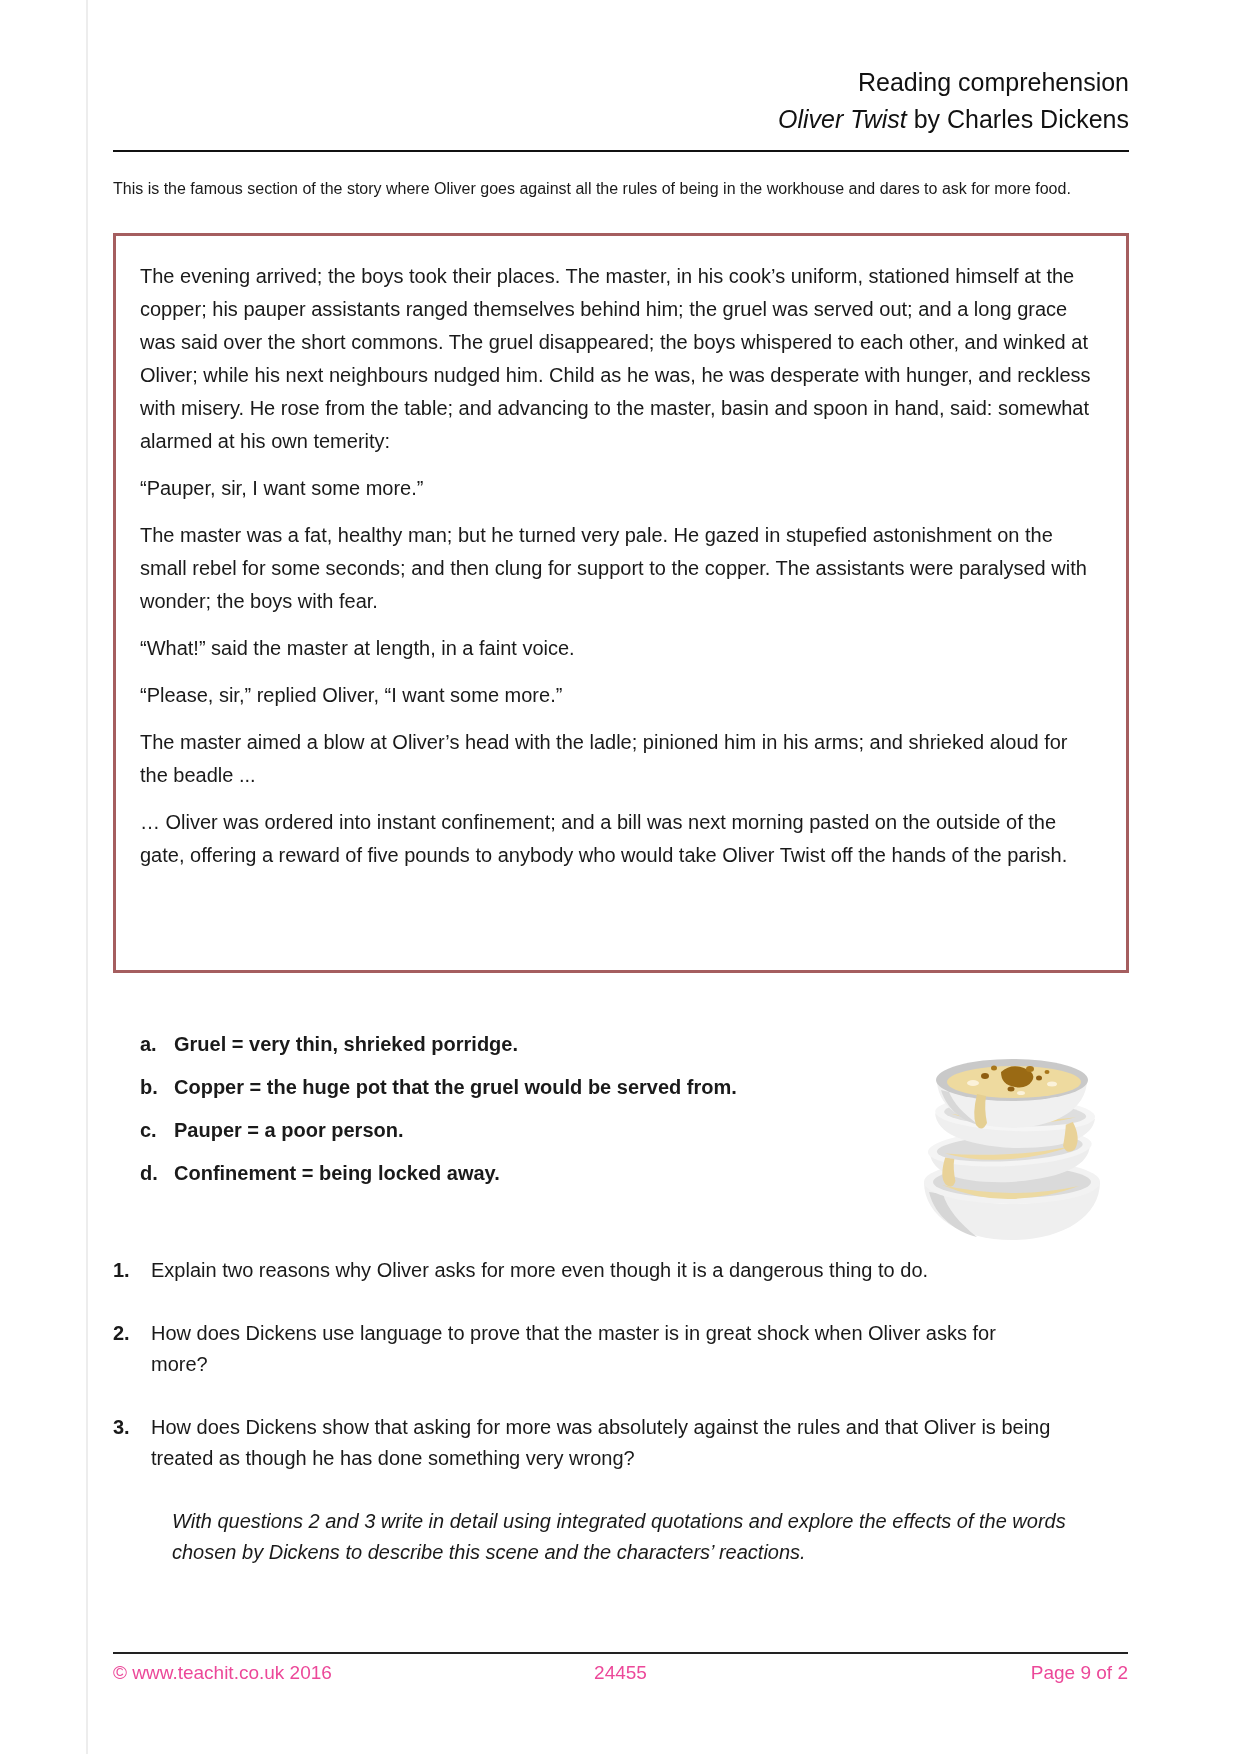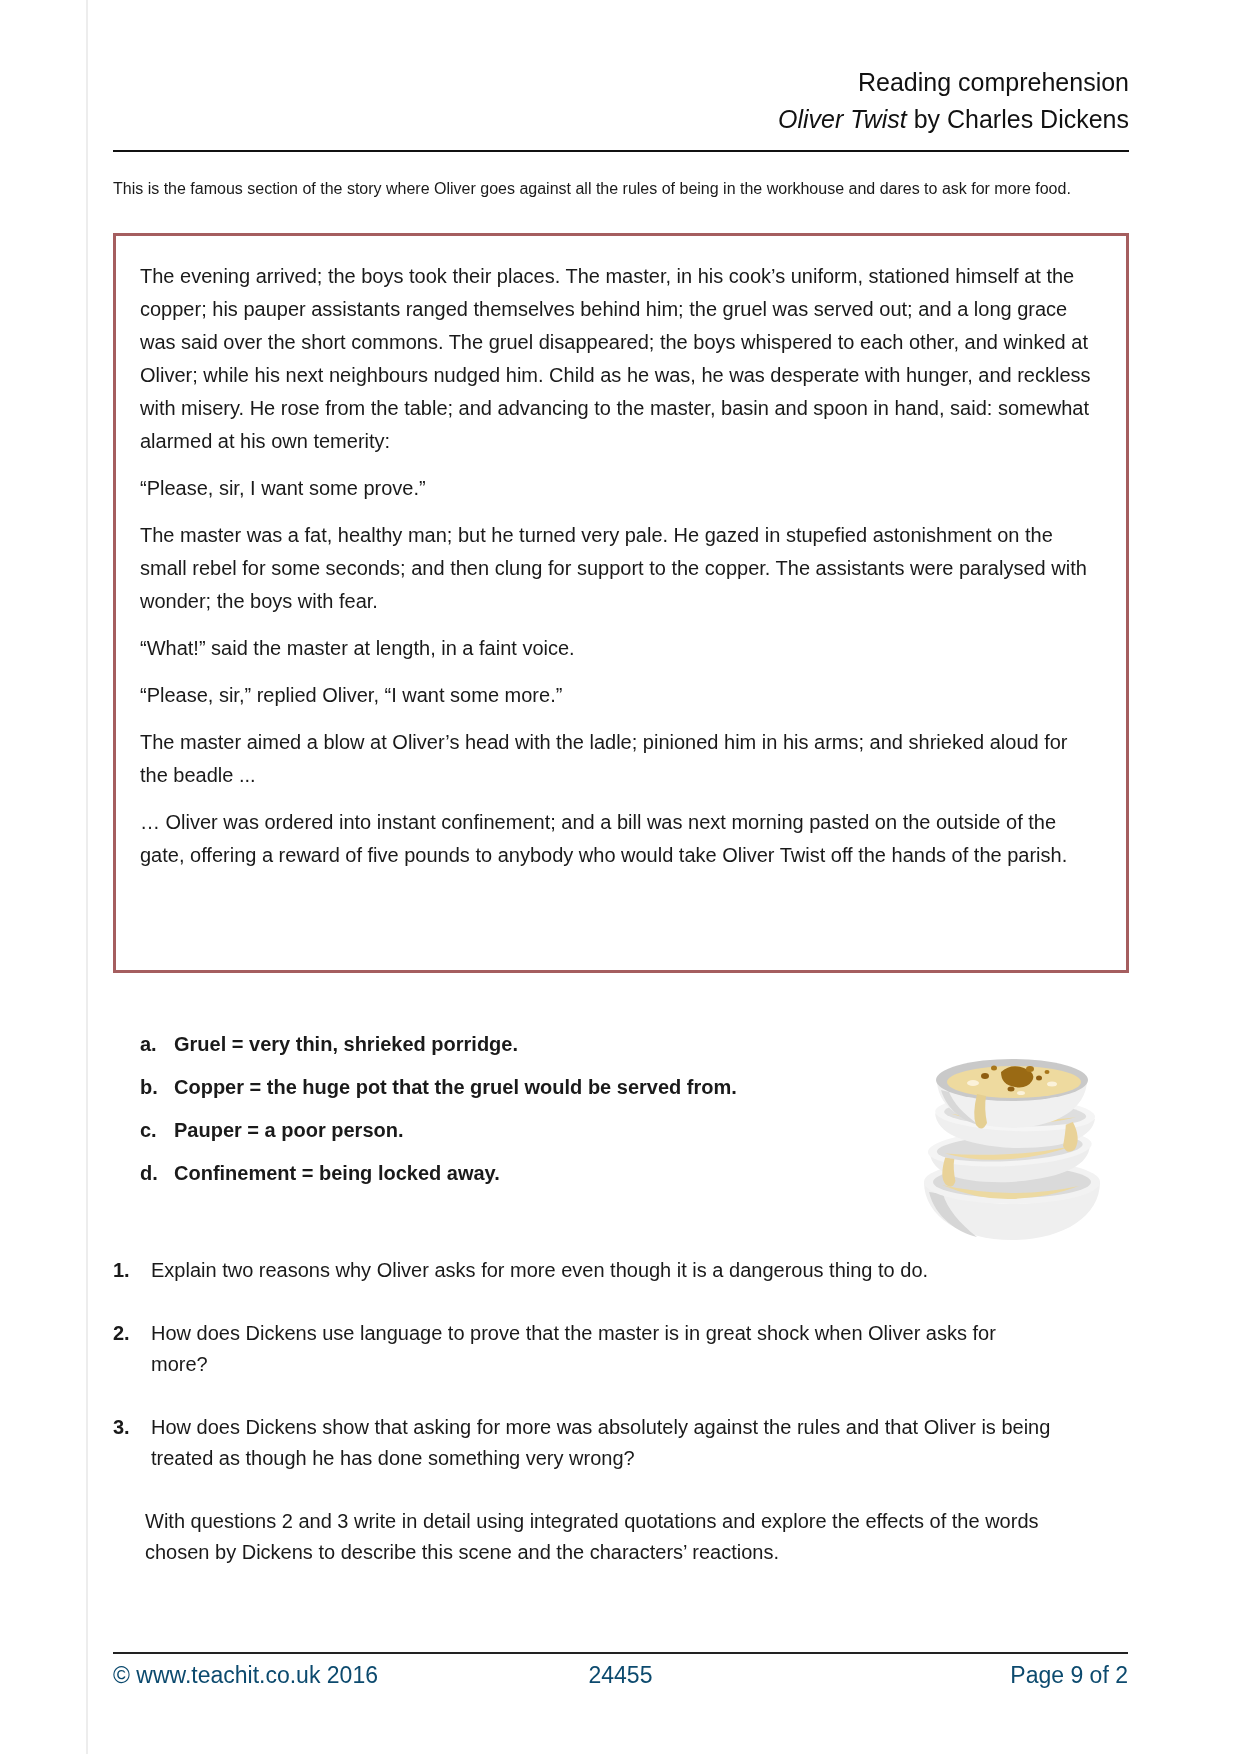--- a/index.html
+++ b/index.html
@@ -69,41 +69,42 @@
   .question {
     display: flex;
     margin-bottom: 32px;
     font-size: 20px;
     line-height: 31px;
   }
   .q-num { width: 38px; flex: none; font-weight: bold; }
   .q-text { max-width: 900px; }
   .note {
     margin-top: 28px;
-    margin-left: 32px;
+    margin-left: 59px;
     max-width: 905px;
     font-size: 20px;
     line-height: 31px;
+    font-style: italic;
   }
   .illustration {
     position: absolute;
     left: 915px; top: 1042px;
     width: 195px; height: 200px;
   }
   .footer {
     position: absolute;
     left: 113px; top: 1652px;
     width: 1015px;
   }
   .footer-rule { height: 2px; background: #222222; }
   .footer-row {
     display: flex;
     margin-top: 8px;
-    font-size: 23px;
-    color: #0c4a6e;
+    font-size: 19px;
+    color: #ec4899;
   }
   .footer-row .f-left  { flex: 1; text-align: left; }
   .footer-row .f-mid   { flex: 1; text-align: center; }
   .footer-row .f-right { flex: 1; text-align: right; }
 </style>
 </head>
 <body>
 
 <div class="page">
   <div class="scan-line"></div>
@@ -113,21 +114,21 @@
     <div class="doc-header">
       <div>Reading comprehension</div>
       <div><span class="italic">Oliver Twist</span><span> by Charles Dickens</span></div>
     </div>
     <div class="title-rule"></div>
 
     <p class="intro">This is the famous section of the story where Oliver goes against all the rules of being in the workhouse and dares to ask for more food.</p>
 
     <div class="extract-box">
       <p>The evening arrived; the boys took their places. The master, in his cook’s uniform, stationed himself at the copper; his pauper assistants ranged themselves behind him; the gruel was served out; and a long grace was said over the short commons. The gruel disappeared; the boys whispered to each other, and winked at Oliver; while his next neighbours nudged him. Child as he was, he was desperate with hunger, and reckless with misery. He rose from the table; and advancing to the master, basin and spoon in hand, said: somewhat alarmed at his own temerity:</p>
-      <p>“Please, sir, I want some prove.”</p>
+      <p>“Pauper, sir, I want some more.”</p>
       <p>The master was a fat, healthy man; but he turned very pale. He gazed in stupefied astonishment on the small rebel for some seconds; and then clung for support to the copper. The assistants were paralysed with wonder; the boys with fear.</p>
       <p>“What!” said the master at length, in a faint voice.</p>
       <p>“Please, sir,” replied Oliver, “I want some more.”</p>
       <p>The master aimed a blow at Oliver’s head with the ladle; pinioned him in his arms; and shrieked aloud for the beadle ...</p>
       <p>… Oliver was ordered into instant confinement; and a bill was next morning pasted on the outside of the gate, offering a reward of five pounds to anybody who would take Oliver Twist off the hands of the parish.</p>
     </div>
 
     <div class="vocab">
       <div class="vocab-item">
         <span class="vocab-letter">a.</span>

